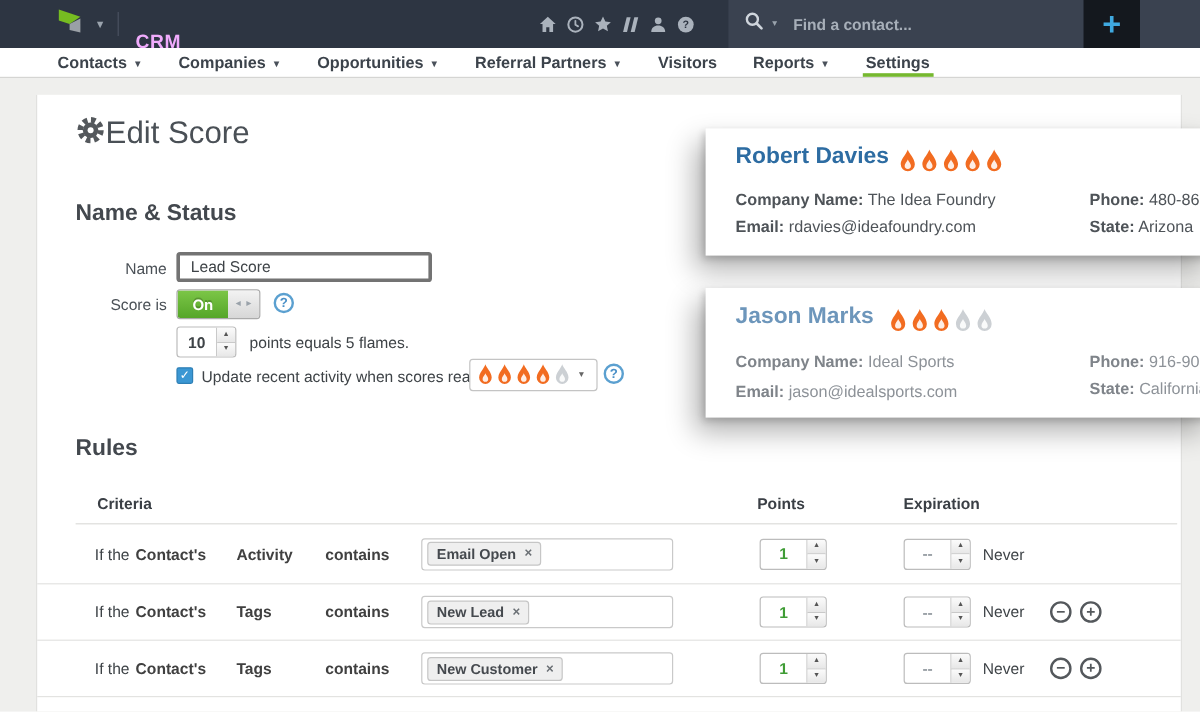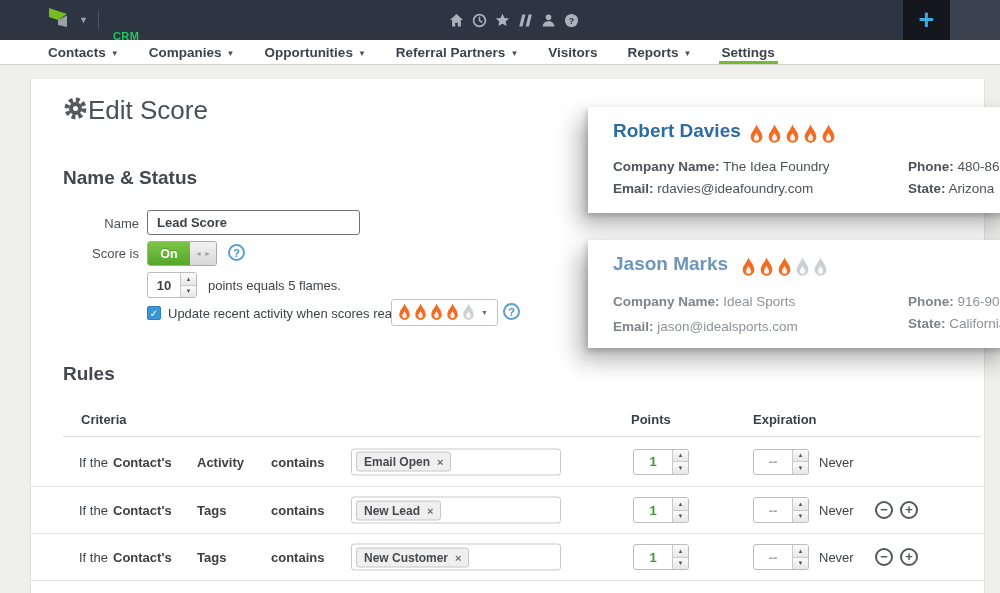--- a/index.html
+++ b/index.html
@@ -9,21 +9,21 @@
     background:#efefed;
     font-family:"Liberation Sans", sans-serif;
     -webkit-font-smoothing:antialiased;
   }
 
   
   .navbar { position:absolute; left:0; top:0; width:1000px; height:40px; background:#2d3542; }
   .brand { position:absolute; left:46px; top:0; height:40px; display:flex; align-items:center; }
   .brand-chevron { color:#9aa3ad; font-size:9px; margin:0 10px 0 9px; }
   .brand-divider { width:1px; height:20px; background:#4a5260; margin-right:14px; }
-  .brand-name { color:#22c55e; font-size:11px; font-weight:bold; letter-spacing:.5px;margin-top:31px; }
+  .brand-name { color:#f0abfc; font-size:16px; font-weight:bold; letter-spacing:.5px;margin-top:31px; }
   .nav-icons { position:absolute; left:449px; top:0; height:40px; display:flex; align-items:center; gap:8px; }
   .nav-icons .nicon { width:15px; height:15px; display:flex; align-items:center; justify-content:center; cursor:pointer; }
   .nav-search { position:absolute; left:607px; top:0; width:296px; height:40px; background:#3a4250; display:flex; align-items:center; padding-left:13px; cursor:text; }
   .search-caret { color:#9aa3ad; font-size:7px; margin-left:5px; }
   .search-placeholder { color:#a7afb9; font-size:13px; font-weight:bold; margin-left:12px; }
   .nav-add { position:absolute; left:903px; top:0; width:47px; height:40px; background:#14181e; color:#3fa9e0; font-size:27px; font-weight:bold; display:flex; align-items:center; justify-content:center; cursor:pointer; }
   .nav-right-pad { position:absolute; left:950px; top:0; width:50px; height:40px; background:#3a4250; }
 
   
   .tabs { position:absolute; left:0; top:40px; width:1000px; height:25px; background:#fff; border-bottom:1px solid #d5d5d3; display:flex; align-items:stretch; gap:30px; padding-left:48px; }
@@ -34,21 +34,21 @@
   
   .panel { position:absolute; left:30px; top:79px; width:955px; height:514px; background:#fff; border-left:1px solid #e1e1df; border-right:1px solid #e1e1df; }
 
   .page-title-row { position:absolute; left:32px; top:16px; display:flex; align-items:center; }
   .page-title { font-size:26px; color:#4a5056; }
 
   .section-heading { position:absolute; font-size:19px; font-weight:bold; color:#43484e; }
 
   .form-label { position:absolute; left:32px; width:76px; text-align:right; font-size:13px; color:#4a5056; }
 
-  .input-name { position:absolute; left:116px; top:131px; width:213px; height:25px; border:1px solid #737373; border-radius:3px; background:#fff; font-size:13px; font-weight:bold; color:#3e4347; display:flex; align-items:center; padding-left:9px; cursor:text; }
+  .input-name { position:absolute; left:116px; top:131px; width:213px; height:25px; border:3px solid #737373; border-radius:3px; background:#fff; font-size:13px; font-weight:normal; color:#3e4347; display:flex; align-items:center; padding-left:9px; cursor:text; }
 
   .toggle { position:absolute; left:116px; top:162px; width:70px; height:25px; display:flex; border:1px solid #aaa; border-radius:3px; overflow:hidden; cursor:pointer; }
   .toggle-on { width:42px; background:linear-gradient(#7cc647,#55a629); color:#fff; font-weight:bold; font-size:12.5px; display:flex; align-items:center; justify-content:center; text-shadow:0 -1px 0 rgba(0,0,0,.2); }
   .toggle-off { flex:1; background:linear-gradient(#f3f3f3,#d7d7d7); color:#9aa2aa; font-size:7px; display:flex; align-items:center; justify-content:center; gap:2px; }
 
   .help { position:absolute; width:17px; height:17px; border-radius:50%; border:2px solid #5ba0d0; color:#4a90c7; font-size:11px; font-weight:bold; display:flex; align-items:center; justify-content:center; background:#fff; cursor:pointer; }
 
   .stepper { display:flex; border:1px solid #bcbcbc; border-radius:3px; background:#fff; overflow:hidden; }
   .stepper-val { flex:1; display:flex; align-items:center; justify-content:center; font-size:13px; font-weight:bold; color:#3e4347; }
   .stepper-val.green { color:#3f9c35; }
@@ -135,20 +135,30 @@
         </svg>
     </span>
     <span class="nicon">
       <svg width="15" height="15" viewBox="0 0 16 16">
           <circle cx="8" cy="8" r="7" fill="#aab2bc"></circle>
           <text x="8" y="11.4" text-anchor="middle" font-size="9.5" font-weight="bold" fill="#2d3542" font-family="Liberation Sans, sans-serif">?</text>
         </svg>
     </span>
   </div>
 
+  <div class="nav-search">
+    <span>
+      <svg width="17" height="17" viewBox="0 0 17 17">
+          <circle cx="7" cy="7" r="4.6" fill="none" stroke="#cfd5dc" stroke-width="2"></circle>
+          <path d="M10.6 10.6 L14.6 14.6" stroke="#cfd5dc" stroke-width="2.2" stroke-linecap="round"></path>
+        </svg>
+    </span>
+    <span class="search-caret">▼</span>
+    <span class="search-placeholder">Find a contact...</span>
+  </div>
 
   <div class="nav-add">+</div>
   <div class="nav-right-pad"></div>
 </div>
 
 <div class="tabs">
   <div class="tab">
       <span>Contacts</span>
       <span class="caret">▼</span>
     </div>

